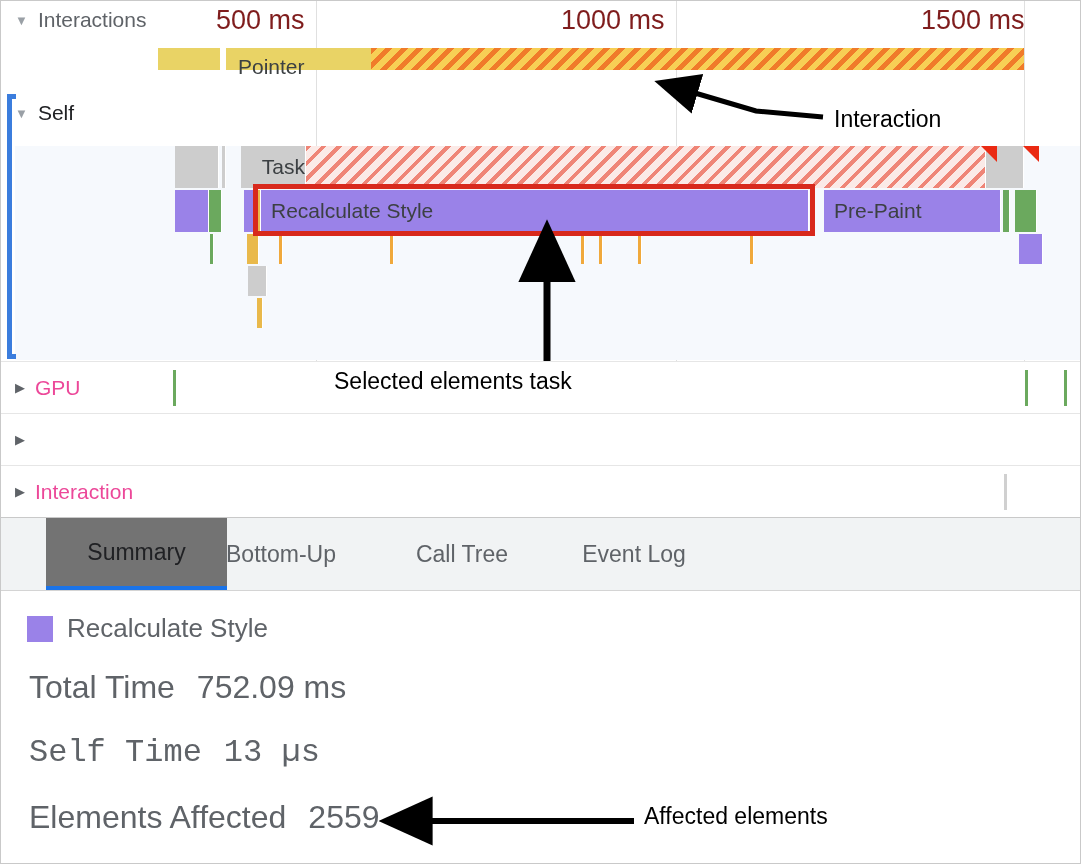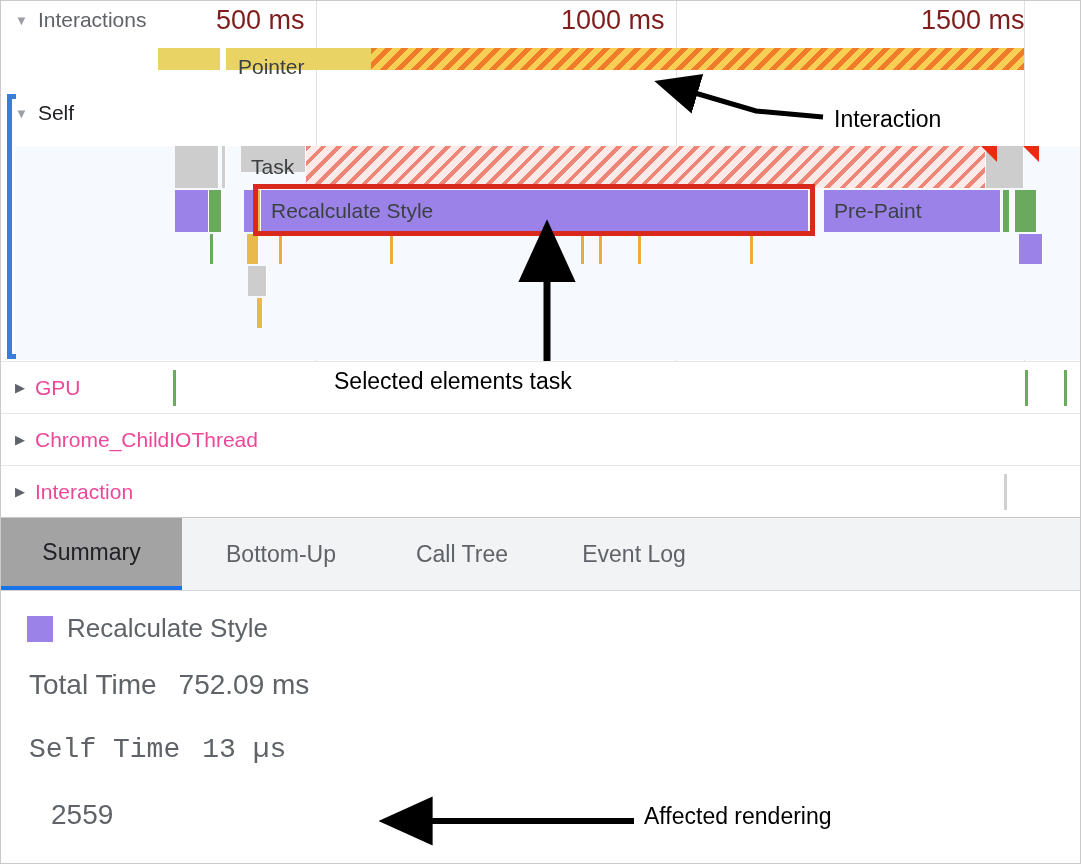--- a/index.html
+++ b/index.html
@@ -67,28 +67,28 @@
   .trk-row .lbl{color:#ec4899;}
   .mk{position:absolute;width:3px;}
   .mk-green{background:#6ba95e;}
   .mk-gray{background:#d0d0d0;}
 
   
   .tabbar{position:absolute;left:0;top:516px;width:1079px;height:74px;background:#f1f3f4;
           border-top:1px solid #c9c9c9;border-bottom:1px solid #d4d4d4;box-sizing:border-box;}
   .tab{position:absolute;top:0;height:100%;display:flex;align-items:center;justify-content:center;
        font-size:23px;color:#5f6368;padding:0 24px;box-sizing:border-box;white-space:nowrap;}
-  .tab.active{color:#202124;border-bottom:4px solid #1a73e8;background:#a3a3a3;}
+  .tab.active{color:#202124;border-bottom:4px solid #1a73e8;background:#737373;margin-left:45px;}
 
   
   .summary{position:absolute;left:0;top:590px;width:1079px;bottom:0;background:#fff;}
   .sum-title{position:absolute;left:26px;top:22px;display:flex;align-items:center;}
   .swatch{width:26px;height:26px;background:#9a82e8;margin-right:14px;}
   .sum-title .tx{font-size:26px;color:#5f6368;white-space:nowrap;}
-  .sum-row{position:absolute;left:28px;display:flex;align-items:center;font-size:28px;color:#5f6368;white-space:nowrap;}
+  .sum-row{position:absolute;left:28px;display:flex;align-items:center;font-size:32px;color:#5f6368;white-space:nowrap;}
   .sum-row .k{}
   .sum-row .v{margin-left:22px;}
 
   
   .anno{position:absolute;font-size:23px;color:#000;white-space:nowrap;z-index:30;}
   svg.annosvg{position:absolute;left:0;top:0;width:1081px;height:864px;pointer-events:none;z-index:29;}
 </style>
 </head>
 <body>
 
@@ -123,21 +123,21 @@
     <div class="track-main">
       <div class="sel-bracket"></div>
       <div class="trk-header expanded" style="top:0;">
         <span class="tri">▼</span>
         <span class="lbl" style="color:#202124">Self</span>
       </div>
       <div class="main-canvas">
         <div id="main-rows">
             <div class="fb c-gray" style="left: 160px; top: 0px; width: 44px; height: 42px; line-height: 42px;"></div>
             <div class="fb c-gray" style="left: 207px; top: 0px; width: 4px; height: 42px; line-height: 42px;"></div>
-            <div class="fb c-gray" style="left: 226px; top: 0px; width: 65px; height: 26px; line-height: 42px;"><span class="t">Task</span></div>
+            <div class="fb c-gray" style="left: 226px; top: 0px; width: 65px; height: 42px; line-height: 42px; text-align: right;"><span class="t">Task</span></div>
             <div class="fb hatch-red" style="left: 291px; top: 0px; width: 680px; height: 42px; line-height: 42px;"></div>
             <div class="fb c-gray" style="left: 971px; top: 0px; width: 38px; height: 42px; line-height: 42px;"></div>
             <div class="fb c-purple" style="left: 160px; top: 44px; width: 34px; height: 42px; line-height: 42px;"></div>
             <div class="fb c-green" style="left: 194px; top: 44px; width: 13px; height: 42px; line-height: 42px;"></div>
             <div class="fb c-purple" style="left: 229px; top: 44px; width: 10px; height: 42px; line-height: 42px;"></div>
             <div class="fb c-yellow" style="left: 239px; top: 44px; width: 7px; height: 42px; line-height: 42px;"></div>
             <div class="fb c-purple" style="left: 246px; top: 44px; width: 548px; height: 42px; line-height: 42px;"><span class="t">Recalculate Style</span></div>
             <div class="fb c-purple" style="left: 809px; top: 44px; width: 177px; height: 42px; line-height: 42px;"><span class="t">Pre-Paint</span></div>
             <div class="fb c-green" style="left: 988px; top: 44px; width: 7px; height: 42px; line-height: 42px;"></div>
             <div class="fb c-green" style="left: 1000px; top: 44px; width: 22px; height: 42px; line-height: 42px;"></div>
@@ -165,21 +165,20 @@
             <span class="tri">▶</span>
             <span class="lbl">GPU</span>
           </div>
           <div class="mk mk-green" style="left: 172px; top: 8px; height: 36px;"></div>
           <div class="mk mk-green" style="left: 1024px; top: 8px; height: 36px;"></div>
           <div class="mk mk-green" style="left: 1063px; top: 8px; height: 36px;"></div>
         </div>
         <div class="trk-row" style="top: 412px; height: 52px;">
           <div class="trk-header">
             <span class="tri">▶</span>
-            <span class="lbl">Chrome_ChildIOThread</span>
           </div>
         </div>
         <div class="trk-row" style="top: 464px; height: 52px;">
           <div class="trk-header">
             <span class="tri">▶</span>
             <span class="lbl">Interaction</span>
           </div>
           <div class="mk mk-gray" style="left: 1003px; top: 8px; height: 36px;"></div>
         </div>
       </div>
@@ -203,20 +202,21 @@
     <div id="sum-rows">
         <div class="sum-row" style="top: 78px;">
           <span class="k">Total Time</span>
           <span class="v">752.09 ms</span>
         </div>
         <div class="sum-row" style="top: 143px; font-family: Liberation Mono, monospace;">
           <span class="k">Self Time</span>
           <span class="v">13 µs</span>
         </div>
         <div class="sum-row" style="top: 208px;">
+          <span class="k">Elements Affected</span>
           <span class="v">2559</span>
         </div>
       </div>
   </div>
 
   <svg class="annosvg" viewBox="0 0 1081 864">
     <defs>
       <marker id="ah" markerWidth="9" markerHeight="9" refX="7.6" refY="4.5" orient="auto">
         <path d="M0,0.4 L9,4.5 L0,8.6 Z" fill="#000"></path>
       </marker>
@@ -225,15 +225,15 @@
     <path d="M822,116 L755,110 L660,82" stroke="#000" stroke-width="5" fill="none" marker-end="url(#ah)"></path>
 
     <path d="M546,360 L546,228" stroke="#000" stroke-width="7" fill="none" marker-end="url(#ah)"></path>
 
     <path d="M633,820 L386,820" stroke="#000" stroke-width="6" fill="none" marker-end="url(#ah)"></path>
   </svg>
 
   <div id="annos">
       <div class="anno" style="left: 833px; top: 105px;">Interaction</div>
       <div class="anno" style="left: 333px; top: 367px;">Selected elements task</div>
-      <div class="anno" style="left: 643px; top: 802px;">Affected rendering</div>
+      <div class="anno" style="left: 643px; top: 802px;">Affected elements</div>
     </div>
 </div>
 
 </body></html>

